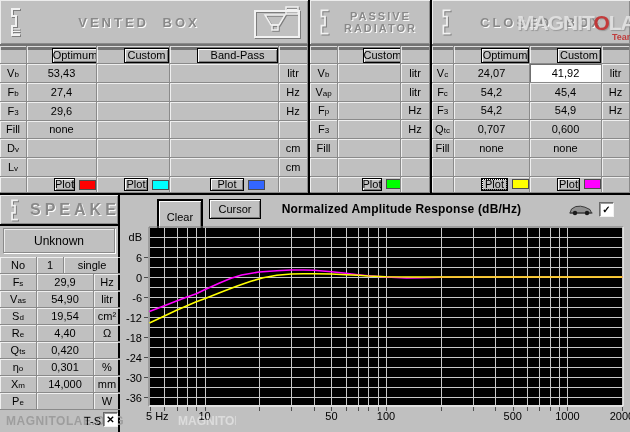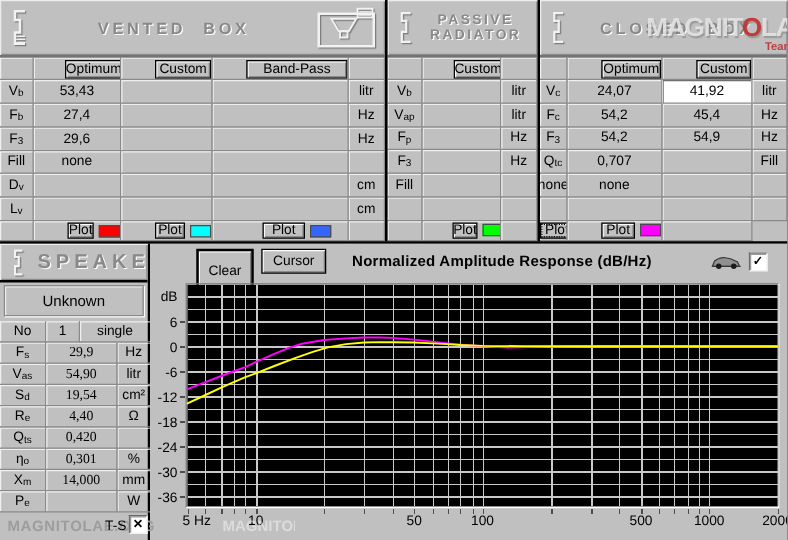--- a/index.html
+++ b/index.html
@@ -3,21 +3,21 @@
 <meta charset="utf-8">
 <style>
   html,body{margin:0;padding:0;background:#555;}
   .app{position:relative;width:630px;height:432px;background:#c0c0c0;overflow:hidden;
        font-family:"Liberation Sans",sans-serif;font-size:11px;color:#000;
        outline:1px solid #8a8a8a;box-shadow:inset 1px 1px 0 #e9e9e9;}
   .panel{position:absolute;background:#c0c0c0;}
   .divider{position:absolute;background:#000;}
   
   .phead{height:44px;display:flex;align-items:center;gap:5px;padding:0 7px;
-         border-bottom:2px solid #737373;
+         border-bottom:6px solid #737373;
          box-shadow:inset 1px 1px 0 #ececec, inset -1px -1px 0 #8b8b8b;}
   .emb{font-weight:bold;color:#898989;text-shadow:1px 1px 0 #fdfdfd;}
   .ptitle{flex:1;text-align:center;font-size:13px;letter-spacing:3px;word-spacing:7px;}
   .ptitle2{flex:1;text-align:center;font-size:11px;letter-spacing:2px;line-height:12px;}
   .sphead{height:29px;display:flex;align-items:center;gap:8px;padding:0 8px;
           border-bottom:2px solid #000;
           box-shadow:inset 1px 1px 0 #ececec, inset -1px -1px 0 #8b8b8b;}
   .sptitle{flex:1;text-align:center;font-size:16px;letter-spacing:4px;}
   .ic{filter:drop-shadow(1px 1px 0 #7d7d7d);flex:none;}
   
@@ -38,21 +38,21 @@
   .prow{justify-content:center;}
   .default{border-width:2px;}
   
   .namebox{position:absolute;left:3px;right:3px;top:33px;height:23px;border:1px solid #8a8a8a;
            box-shadow:1px 1px 0 #fff, inset 1px 1px 0 rgba(255,255,255,.7);
            display:flex;align-items:center;justify-content:center;font-size:12px;}
   .sptable{position:absolute;left:0;right:0;top:62px;bottom:22px;display:flex;flex-direction:column;}
   .srow{flex:1;display:flex;}
   .srow .c{height:auto;}
   .w-lab{width:36px;flex:none;}
-  .w-val{width:56px;flex:none;font-family:Liberation Serif, serif;}
+  .w-val{width:56px;flex:none;}
   .w-unit{width:26px;flex:none;}
   .w-no{width:26px;flex:none;}
   .w-single{width:56px;flex:none;}
   
   .chartpanel{left:120px;top:195px;width:510px;height:237px;}
   .clearbtn{position:absolute;left:10px;top:4px;width:46px;height:36px;}
   .cursorbtn{position:absolute;left:62px;top:4px;width:52px;height:20px;}
   .chart-title{position:absolute;left:115px;right:62px;top:7px;text-align:center;
                font-weight:bold;font-size:12px;letter-spacing:.2px;}
   .car{position:absolute;right:36px;top:8px;}
@@ -284,20 +284,21 @@
         </div>
       <div class="c">54,2</div>
       <div class="c">54,9</div>
       <div class="c">Hz</div>
 
       <div class="c">
           <span>Q</span>
           <sub class="sb">tc</sub>
         </div>
       <div class="c">0,707</div>
+      <div class="c">0,600</div>
       <div class="c"></div>
 
       <div class="c">
           <span>Fill</span>
           <sub class="sb"></sub>
         </div>
       <div class="c">none</div>
       <div class="c">none</div>
       <div class="c"></div>
 

